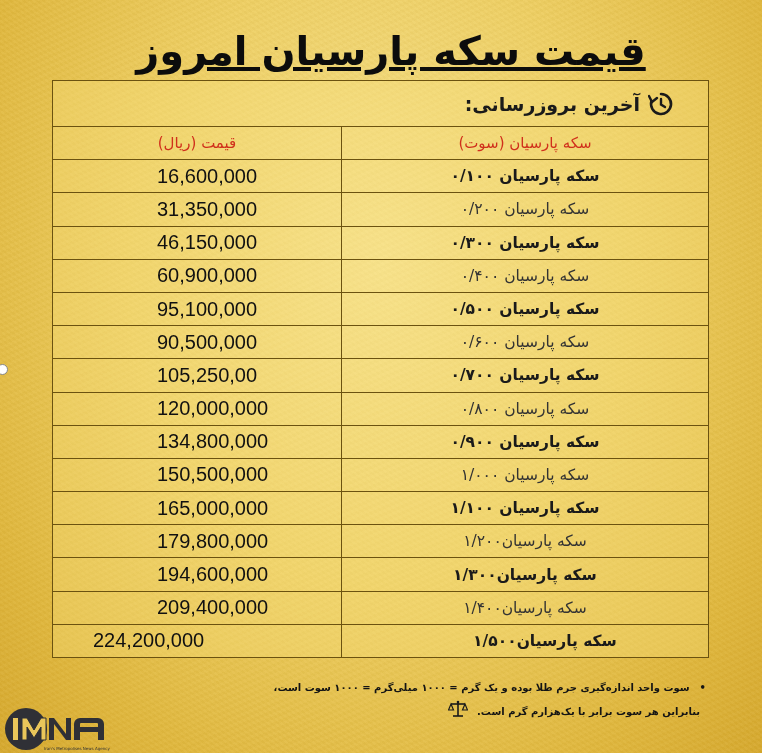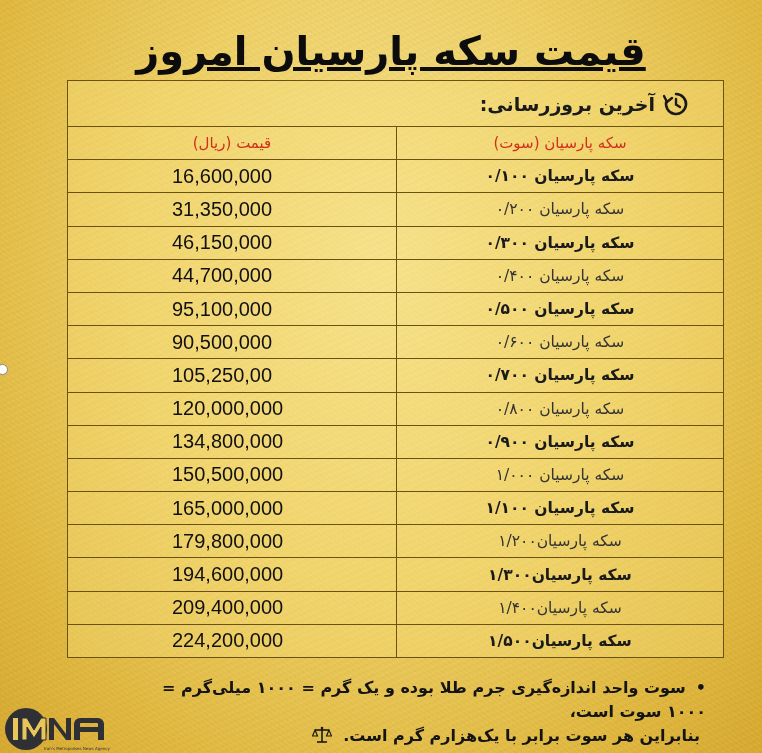--- a/index.html
+++ b/index.html
@@ -15,21 +15,21 @@
         repeating-linear-gradient(37deg, rgba(255,255,255,0.08) 0 2px, rgba(0,0,0,0.03) 2px 4px),
         repeating-linear-gradient(-23deg, rgba(120,80,0,0.05) 0 3px, rgba(255,255,255,0.05) 3px 6px);
     }
     .title {
       position: absolute; top: 6px; left: 0; width: 762px; text-align: center;
       font-family: "DejaVu Sans", sans-serif; font-weight: bold;
       font-size: 40px; line-height: 70px; color: #0c0c0c; direction: rtl;
       letter-spacing: 0px;
     }
     .table-wrap {
-      position: absolute; left: 67px; top: 80px; width: 655px;
+      position: absolute; left: 52px; top: 80px; width: 655px;
       border: 1.5px solid #6b5210;
       background: rgba(250, 225, 130, 0.35);
     }
     .update-row {
       height: 45px; border-bottom: 1.5px solid #6b5210;
       display: flex; align-items: center; justify-content: flex-end;
       padding-right: 34px; direction: ltr;
     }
     .update-row .label {
       font-weight: bold; font-size: 19px; color: #1a1a1a; direction: rtl;
@@ -43,26 +43,26 @@
     }
     tr:first-child th { border-top: none; }
     th { font-size: 15px; font-weight: normal; color: #d0301c; }
     td.coin { width: 326px; font-size: 15.5px; color: #1a1a1a; }
     td.coin.bold { font-weight: bold; text-align: center; }
     td.coin.light { font-weight: normal; color: #333; }
     td.price {
       font-family: "Liberation Sans", sans-serif; font-size: 20px; color: #111;
       direction: ltr; text-align: left; padding-left: 104px;
     }
-    tr:last-child td { border-bottom: none; }
+    tr:last-child td { border-bottom: none; padding-left: 40px; }
     td:last-child, th:last-child { border-left: none; }
     td:first-child, th:first-child { border-right: none; }
     .footnote {
       position: absolute; right: 56px; top: 676px; width: 560px; direction: rtl;
-      font-weight: bold; font-size: 16px; color: #141414; line-height: 24px;
+      font-weight: bold; font-size: 10px; color: #141414; line-height: 24px;
       text-align: right;
     }
     .footnote .bullet { margin-left: 10px; }
     .footnote .line2 { padding-right: 6px; }
     .scale-icon { display: inline-block; width: 20px; height: 18px; vertical-align: -3px; margin-right: 6px; }
     .logo {
       position: absolute; left: 4px; top: 706px; width: 104px; height: 46px;
     }
     .logo-sub {
       position: absolute; left: 44px; top: 746px; font-size: 4px; color: #333;
@@ -105,21 +105,21 @@
         <tr>
           <td class="coin light">سکه پارسیان ۰/۲۰۰</td>
           <td class="price">31,350,000</td>
         </tr>
         <tr>
           <td class="coin bold">سکه پارسیان ۰/۳۰۰</td>
           <td class="price">46,150,000</td>
         </tr>
         <tr>
           <td class="coin light">سکه پارسیان ۰/۴۰۰</td>
-          <td class="price">44,700,000</td>
+          <td class="price">60,900,000</td>
         </tr>
         <tr>
           <td class="coin bold">سکه پارسیان ۰/۵۰۰</td>
           <td class="price">95,100,000</td>
         </tr>
         <tr>
           <td class="coin light">سکه پارسیان ۰/۶۰۰</td>
           <td class="price">90,500,000</td>
         </tr>
         <tr>

